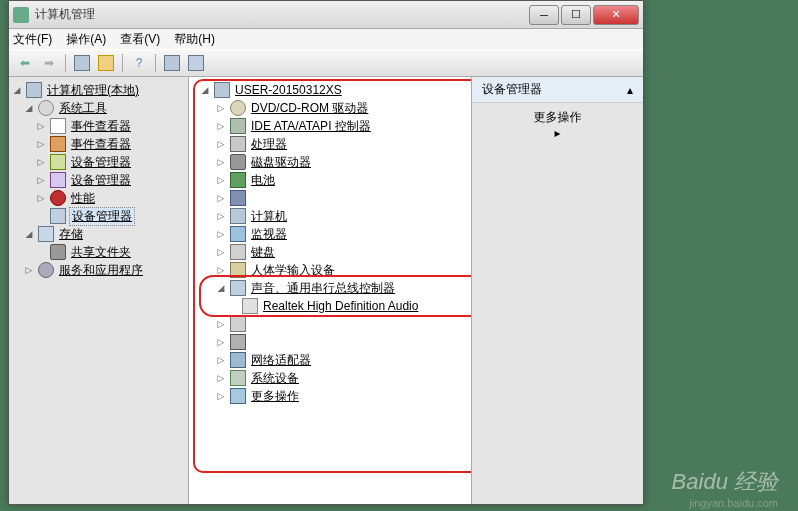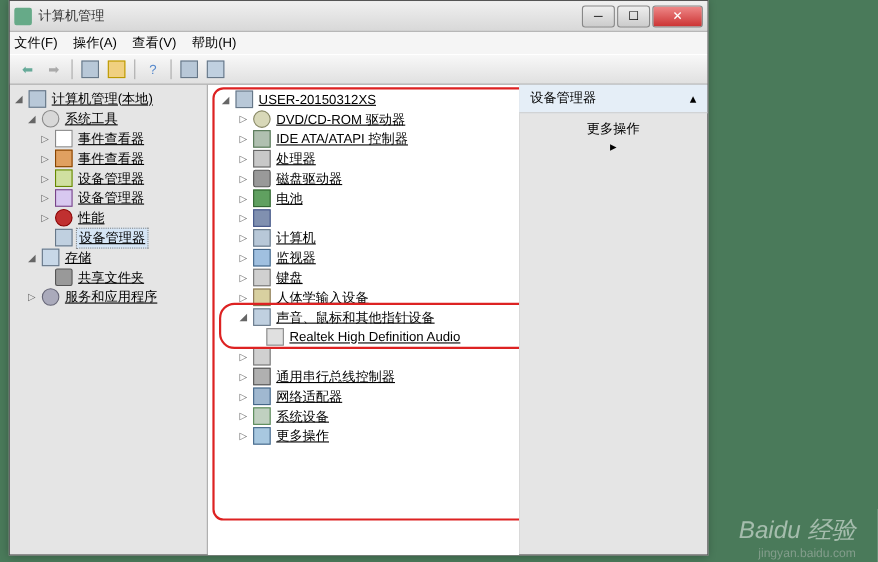--- a/index.html
+++ b/index.html
@@ -258,37 +258,36 @@
       <div class="tree-item">
         <span class="tree-indent" style="width:24px"></span>
         <span class="expander">▷</span>
         <span class="tree-icon i-hid"></span>
         <span class="tree-label">人体学输入设备</span>
       </div>
       <div class="tree-item">
         <span class="tree-indent" style="width:24px"></span>
         <span class="expander">◢</span>
         <span class="tree-icon i-sound"></span>
-        <span class="tree-label">声音、鼠标和其他指针设备</span>
+        <span class="tree-label">声音、通用串行总线控制器</span>
       </div>
       <div class="tree-item">
         <span class="tree-indent" style="width:48px"></span>
         <span class="tree-icon i-speaker"></span>
         <span class="tree-label">Realtek High Definition Audio</span>
       </div>
       <div class="tree-item">
         <span class="tree-indent" style="width:24px"></span>
         <span class="expander">▷</span>
         <span class="tree-icon i-mouse"></span>
       </div>
       <div class="tree-item">
         <span class="tree-indent" style="width:24px"></span>
         <span class="expander">▷</span>
         <span class="tree-icon i-usb"></span>
-        <span class="tree-label">通用串行总线控制器</span>
       </div>
       <div class="tree-item">
         <span class="tree-indent" style="width:24px"></span>
         <span class="expander">▷</span>
         <span class="tree-icon i-net"></span>
         <span class="tree-label">网络适配器</span>
       </div>
       <div class="tree-item">
         <span class="tree-indent" style="width:24px"></span>
         <span class="expander">▷</span>

